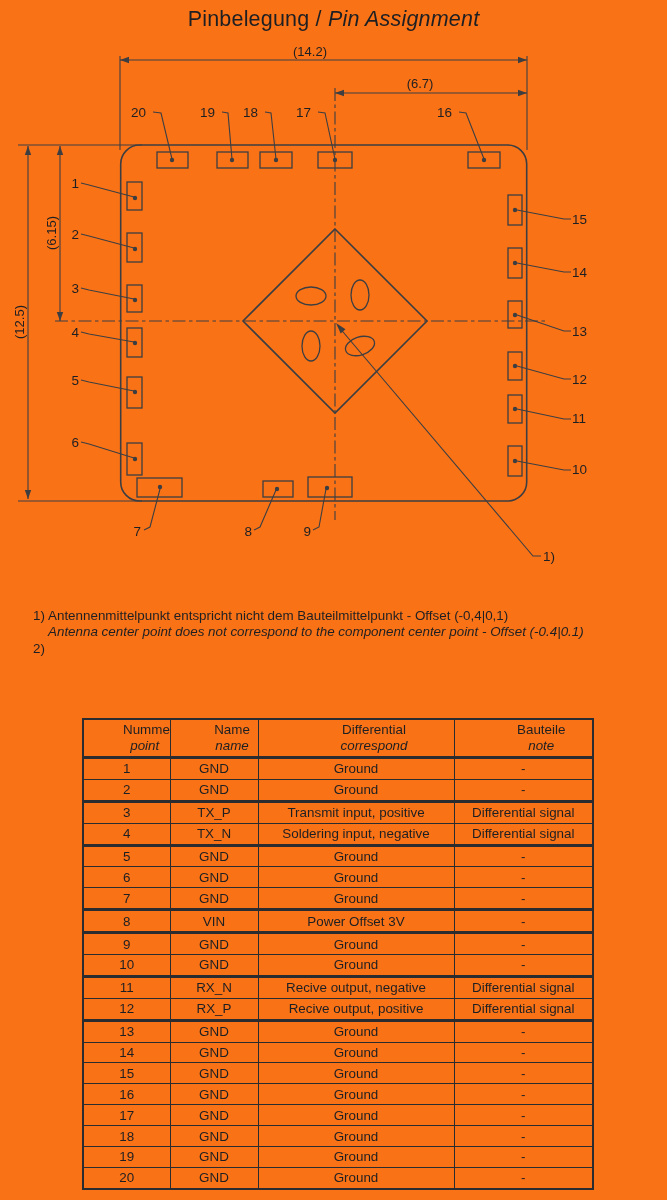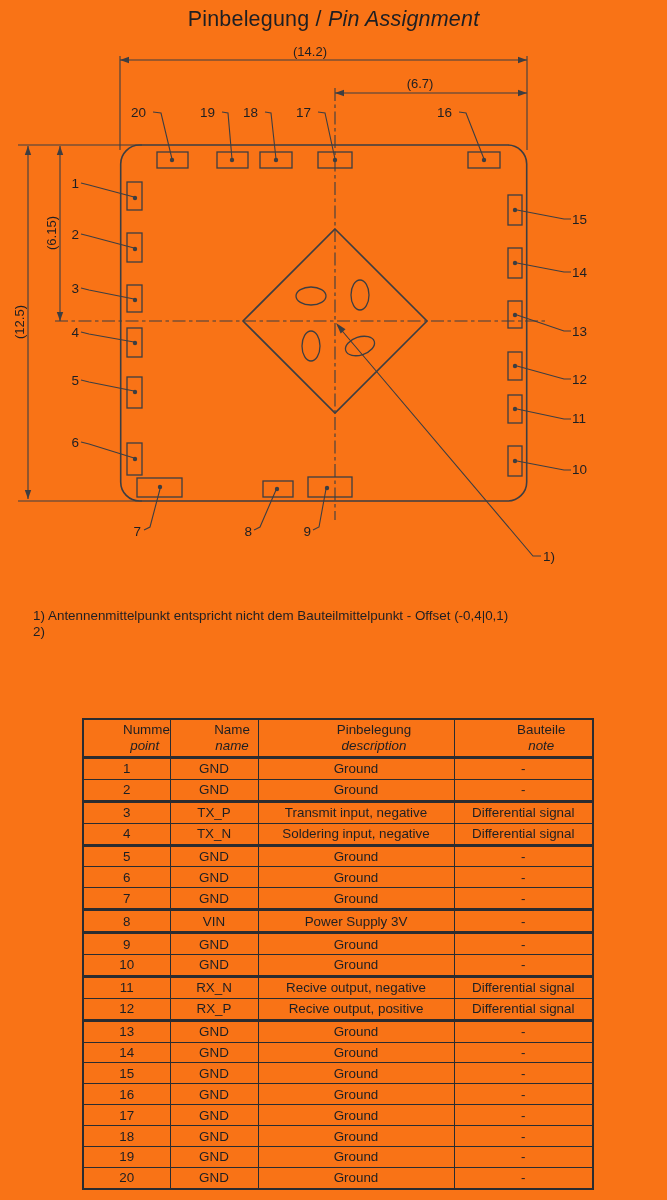--- a/index.html
+++ b/index.html
@@ -221,20 +221,21 @@
           <text x="131" y="117" text-anchor="start" class="lbl">20</text>
         </g>
       </g>
   </svg>
 
   <div class="footnotes">
     <div class="fn">
       <span class="fn-label">1)</span>
       <div class="fn-body">
         <div>Antennenmittelpunkt entspricht nicht dem Bauteilmittelpunkt - Offset (-0,4|0,1)</div>
+        <div class="it">Antenna center point does not correspond to the component center point - Offset (-0.4|0.1)</div>
       </div>
     </div>
     <div class="fn">
       <span class="fn-label">2)</span>
       <div class="fn-body">
       </div>
     </div>
   </div>
 
   <table class="pin-table">
@@ -248,22 +249,22 @@
       <tr>
         <th>
           <div>Nummer</div>
           <div class="it">point</div>
         </th>
         <th>
           <div>Name</div>
           <div class="it">name</div>
         </th>
         <th>
-          <div>Pinbelegung</div>
-          <div class="it">description</div>
+          <div>Differential</div>
+          <div class="it">correspond</div>
         </th>
         <th>
           <div>Bauteile</div>
           <div class="it">note</div>
         </th>
       </tr>
     </thead>
     <tbody>
         <tr>
           <td>1</td>
@@ -273,21 +274,21 @@
         </tr>
         <tr class="grp">
           <td>2</td>
           <td>GND</td>
           <td>Ground</td>
           <td>-</td>
         </tr>
         <tr>
           <td>3</td>
           <td>TX_P</td>
-          <td>Transmit input, negative</td>
+          <td>Transmit input, positive</td>
           <td>Differential signal</td>
         </tr>
         <tr class="grp">
           <td>4</td>
           <td>TX_N</td>
           <td>Soldering input, negative</td>
           <td>Differential signal</td>
         </tr>
         <tr>
           <td>5</td>
@@ -303,21 +304,21 @@
         </tr>
         <tr class="grp">
           <td>7</td>
           <td>GND</td>
           <td>Ground</td>
           <td>-</td>
         </tr>
         <tr class="grp">
           <td>8</td>
           <td>VIN</td>
-          <td>Power Supply 3V</td>
+          <td>Power Offset 3V</td>
           <td>-</td>
         </tr>
         <tr>
           <td>9</td>
           <td>GND</td>
           <td>Ground</td>
           <td>-</td>
         </tr>
         <tr class="grp">
           <td>10</td>

